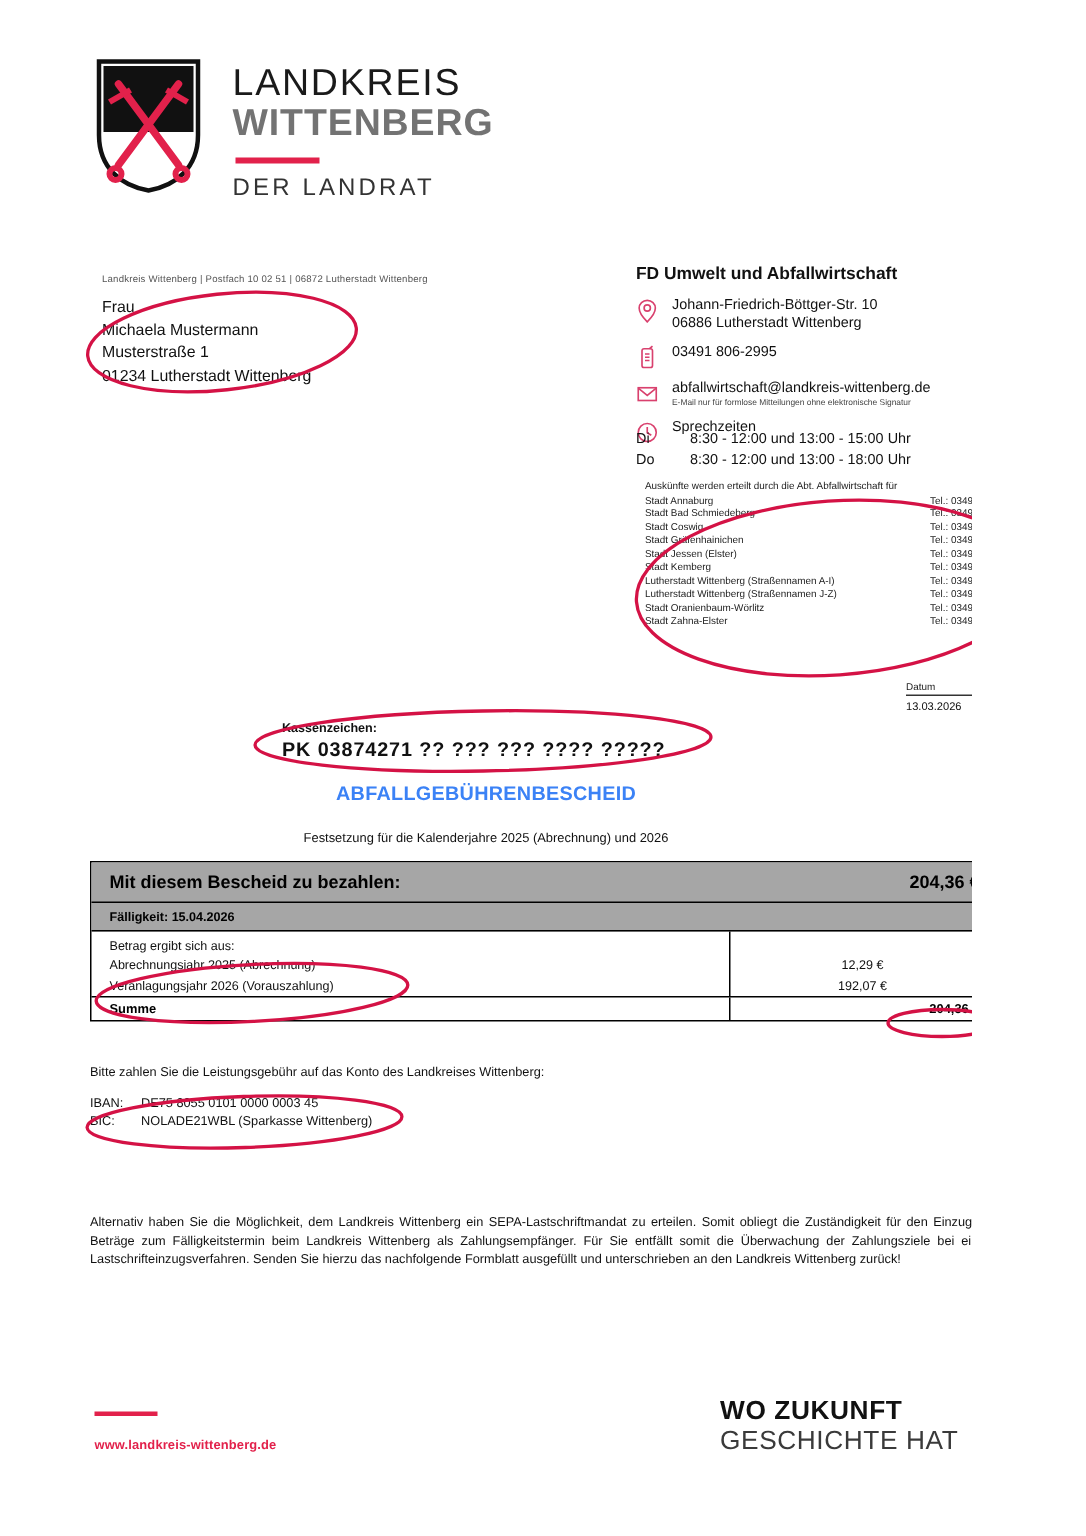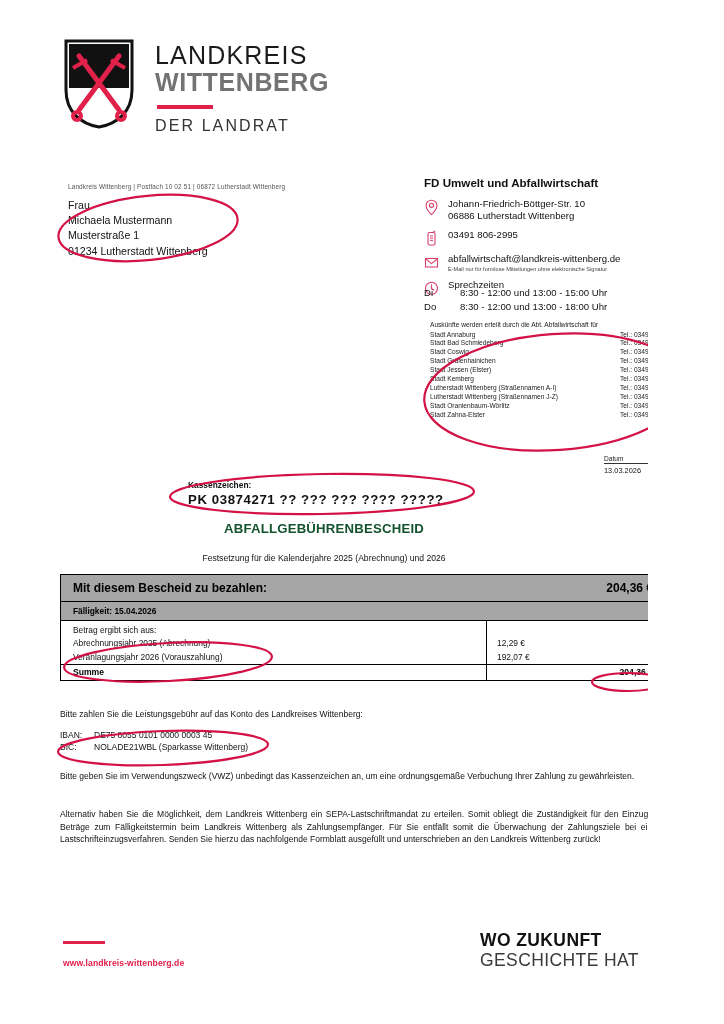--- a/index.html
+++ b/index.html
@@ -71,21 +71,21 @@
   .datum .drule { width: 56px; height: 1px; background: #333; margin: 1px 0 2px 0; }
   .datum .dval { display: block; font-size: 7.4px; color: #111; }
 
   
   .kz { position: absolute; left: 188px; top: 480px; }
   .kz-label { font-size: 8.4px; font-weight: 700; color: #111; }
   .kz-value { font-size: 13.2px; font-weight: 700; color: #111; letter-spacing: 0.6px; margin-top: 2px; }
 
   .doc-title {
     position: absolute; left: 0; right: 0; top: 521px;
-    text-align: center; font-size: 13.2px; font-weight: 700; color: #14532d; letter-spacing: 0.2px;
+    text-align: center; font-size: 13.2px; font-weight: 700; color: #3b82f6; letter-spacing: 0.2px;
   }
   .doc-sub {
     position: absolute; left: 0; right: 0; top: 553px;
     text-align: center; font-size: 8.6px; color: #111;
   }
 
   
   .paytable { position: absolute; left: 60px; top: 574px; width: 604px; border: 1.3px solid #000; }
   .pt-head {
     background: #a6a6a6; border-bottom: 1.3px solid #000;
@@ -96,21 +96,21 @@
   .pt-head-amount { font-size: 12px; font-weight: 700; color: #000; }
   .pt-due {
     background: #a6a6a6; border-bottom: 1.3px solid #000;
     padding: 4px 10px 4px 12px; font-size: 8.4px; font-weight: 700; color: #000;
   }
   .pt-body { display: flex; }
   .pt-left { flex: 1 1 auto; border-right: 1.3px solid #000; }
   .pt-right { width: 176px; flex: 0 0 176px; }
   .pt-line { font-size: 8.4px; color: #111; line-height: 13.3px; padding: 0 12px; }
   .pt-line.pad-top { padding-top: 3px; }
-  .pt-amt { font-size: 8.4px; color: #111; line-height: 13.3px; text-align: left; padding: 0 10px; }
+  .pt-amt { font-size: 8.4px; color: #111; line-height: 13.3px; text-align: center; padding: 0 10px; }
   .pt-amt.pad-top { padding-top: 3px; }
   .pt-sum-row { display: flex; border-top: 1.3px solid #000; }
   .pt-sum-left { flex: 1 1 auto; border-right: 1.3px solid #000; padding: 2px 12px 3px; font-size: 8.6px; font-weight: 700; color: #000; }
   .pt-sum-right { width: 176px; flex: 0 0 176px; padding: 2px 10px 3px; font-size: 8.6px; font-weight: 700; color: #000; text-align: right; }
 
   
   .body-txt { position: absolute; left: 60px; width: 604px; font-size: 8.5px; color: #111; line-height: 12.6px; }
   .bank-note { top: 708px; }
   .bank-lines { position: absolute; left: 60px; top: 729px; font-size: 8.5px; color: #111; line-height: 12.4px; }
   .bank-lines .bl { display: flex; }
@@ -317,21 +317,20 @@
     <div class="bl">
       <span class="blk">IBAN:</span>
       <span>DE75 8055 0101 0000 0003 45</span>
     </div>
     <div class="bl">
       <span class="blk">BIC:</span>
       <span>NOLADE21WBL (Sparkasse Wittenberg)</span>
     </div>
   </div>
 
-  <div class="body-txt p-vwz">Bitte geben Sie im Verwendungszweck (VWZ) unbedingt das Kassenzeichen an, um eine ordnungsgemäße Verbuchung Ihrer Zahlung zu gewährleisten.</div>
   <div class="body-txt p-sepa">Alternativ haben Sie die Möglichkeit, dem Landkreis Wittenberg ein SEPA-Lastschriftmandat zu erteilen. Somit obliegt die Zuständigkeit für den Einzug der Beträge zum Fälligkeitstermin beim Landkreis Wittenberg als Zahlungsempfänger. Für Sie entfällt somit die Überwachung der Zahlungsziele bei einem Lastschrifteinzugsverfahren. Senden Sie hierzu das nachfolgende Formblatt ausgefüllt und unterschrieben an den Landkreis Wittenberg zurück!</div>
 
   <div class="foot-rule"></div>
   <div class="foot-url">www.landkreis-wittenberg.de</div>
   <div class="claim">
     <div class="claim-1">WO ZUKUNFT</div>
     <div class="claim-2">GESCHICHTE HAT</div>
   </div>
 
   <svg class="annot" viewBox="0 0 724 1024">

